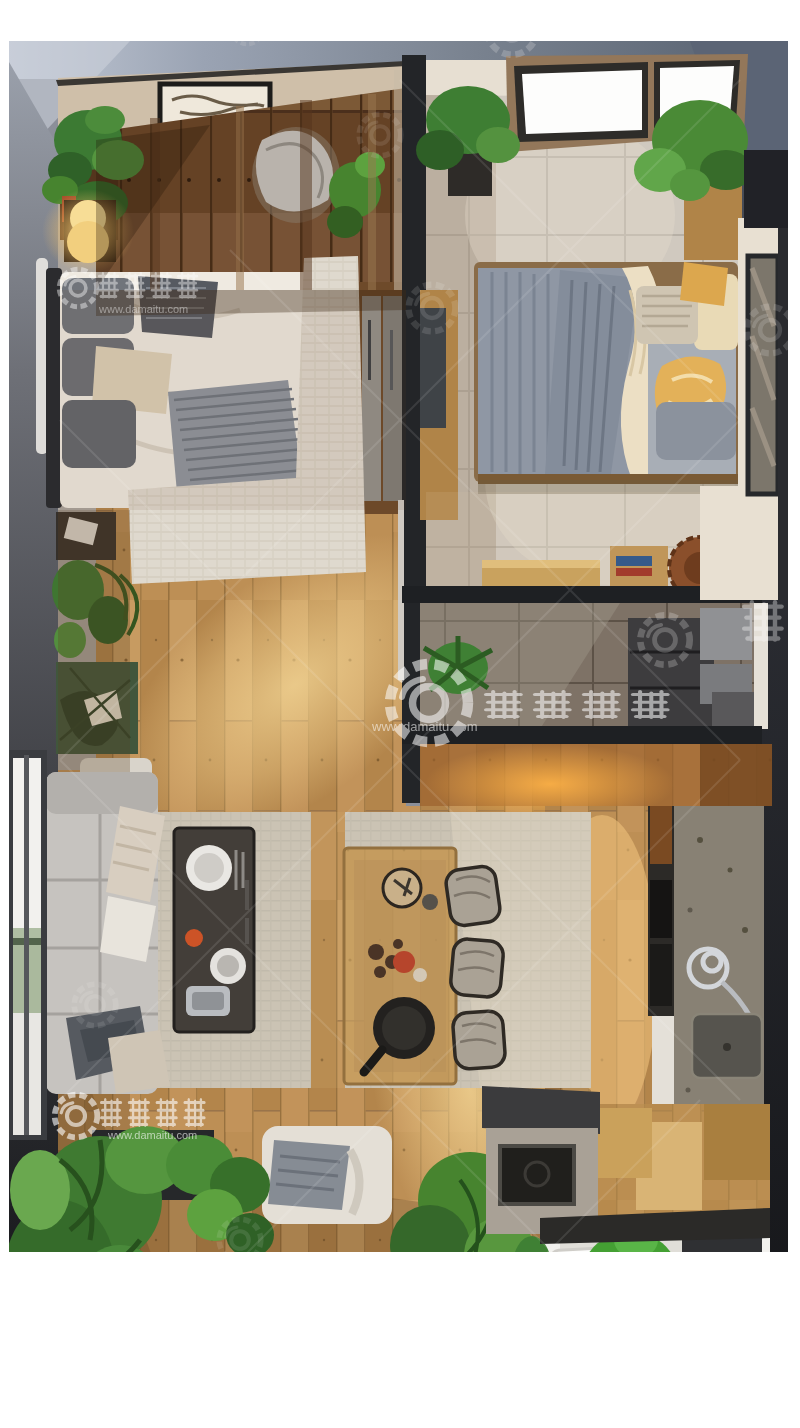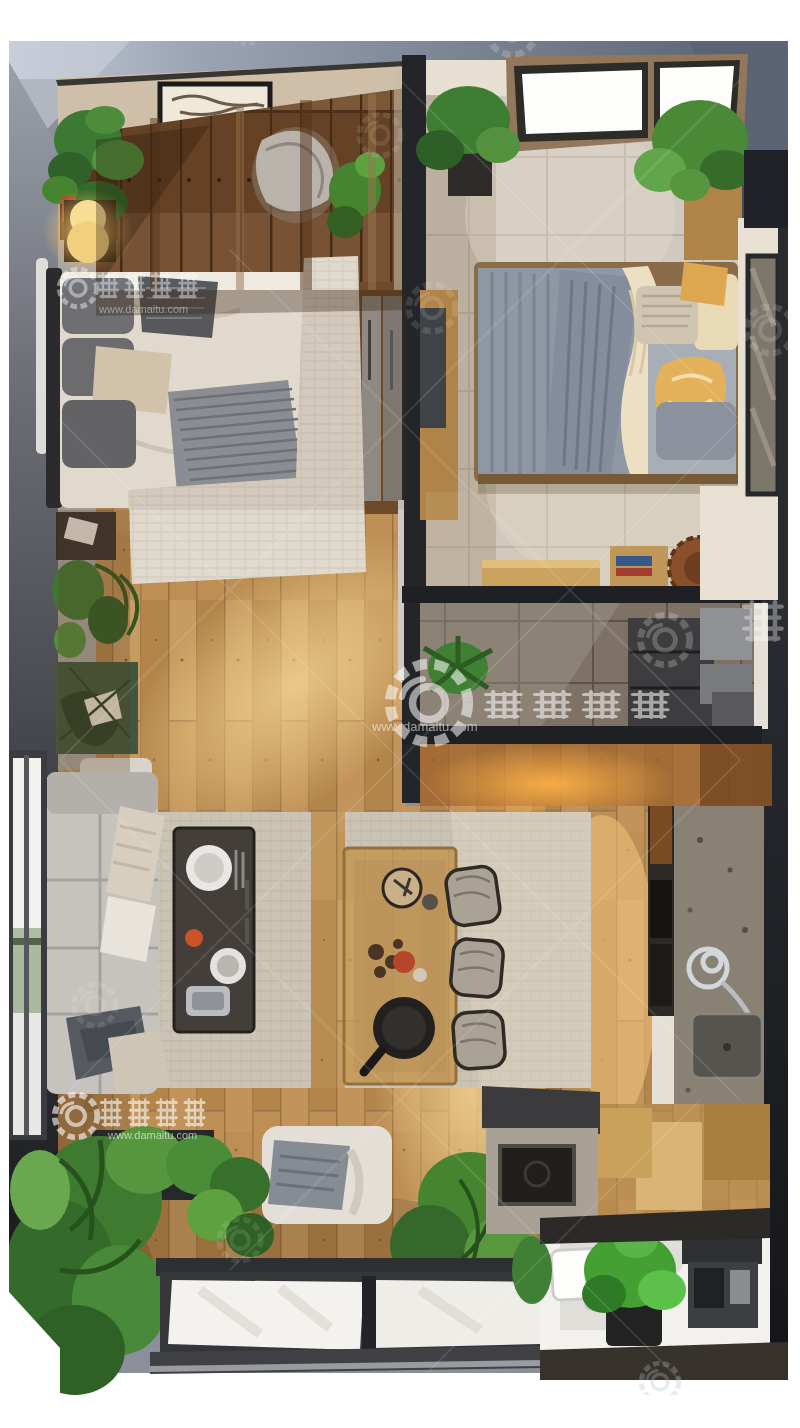--- a/index.html
+++ b/index.html
@@ -1,16 +1,16 @@
 <!DOCTYPE html>
 <html><head>
 <meta charset="utf-8">
 <style>
 html,body{margin:0;padding:0;background:#ffffff;font-family:"Liberation Sans",sans-serif;}
-#page{width:800px;height:1428px;position:relative;overflow:hidden;background:#a3a3a3;}
+#page{width:800px;height:1252px;position:relative;overflow:hidden;background:#a3a3a3;}
 svg{display:block;}
 </style>
 </head>
 <body>
 <div id="page">
 <svg width="800" height="1428" viewBox="0 0 800 1428">
 <defs>
 <linearGradient id="roofG" x1="0" y1="0" x2="1" y2="0">
  <stop offset="0" stop-color="#c3cad6"></stop>
           <stop offset="0.25" stop-color="#9aa3b3"></stop>

